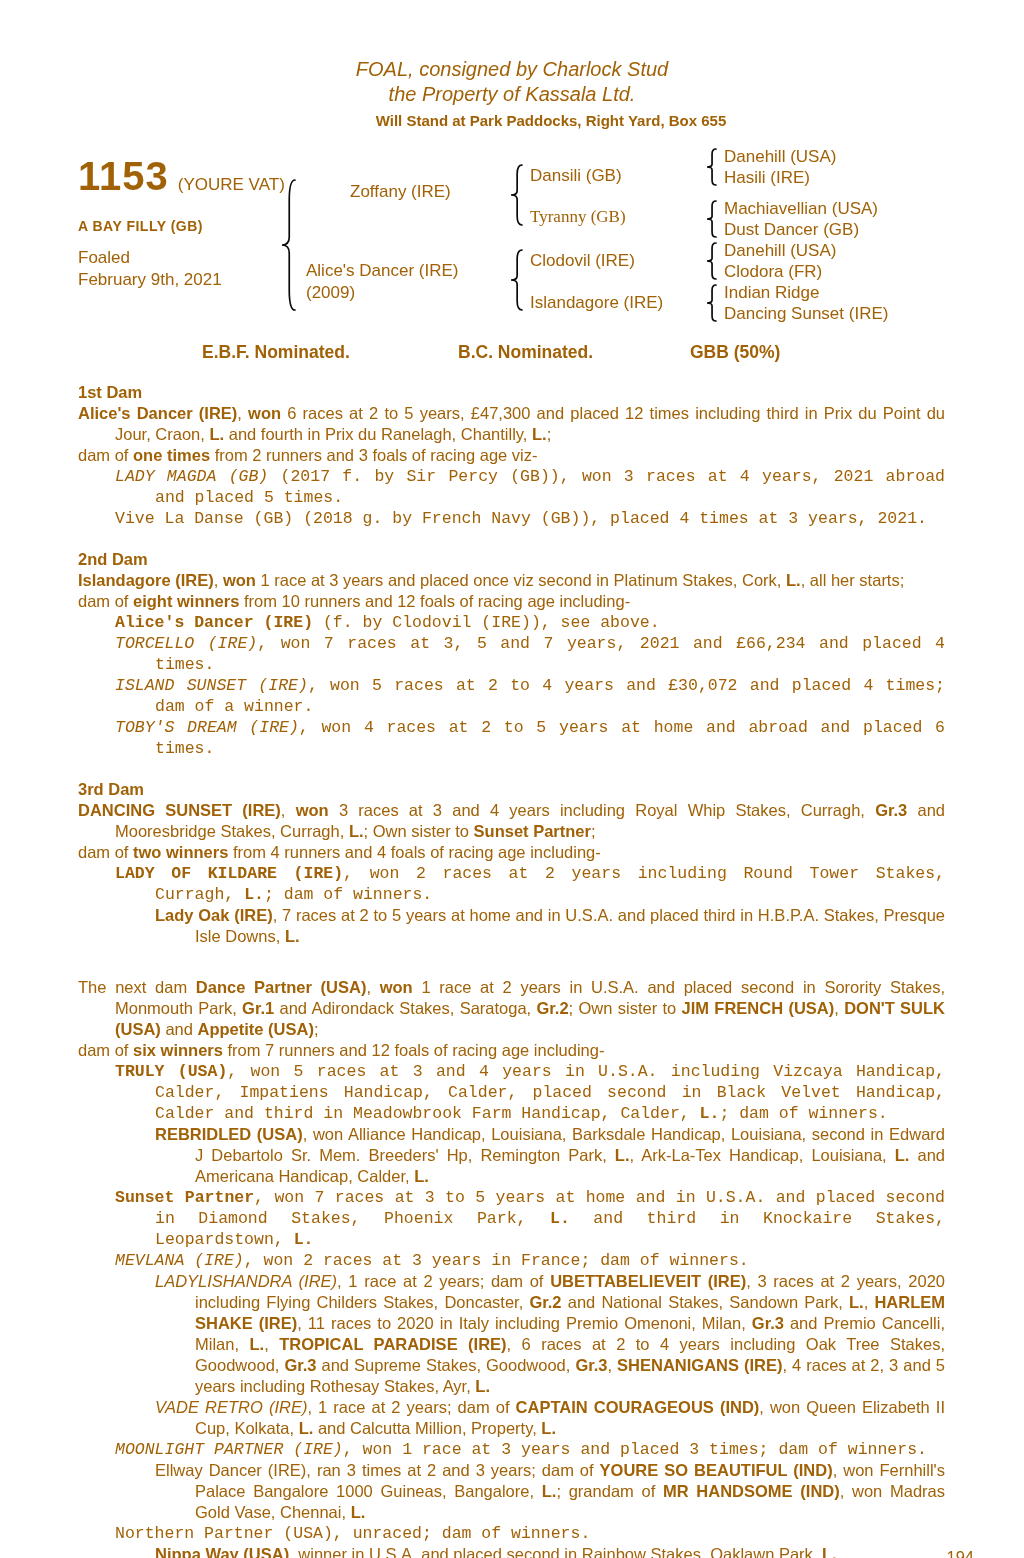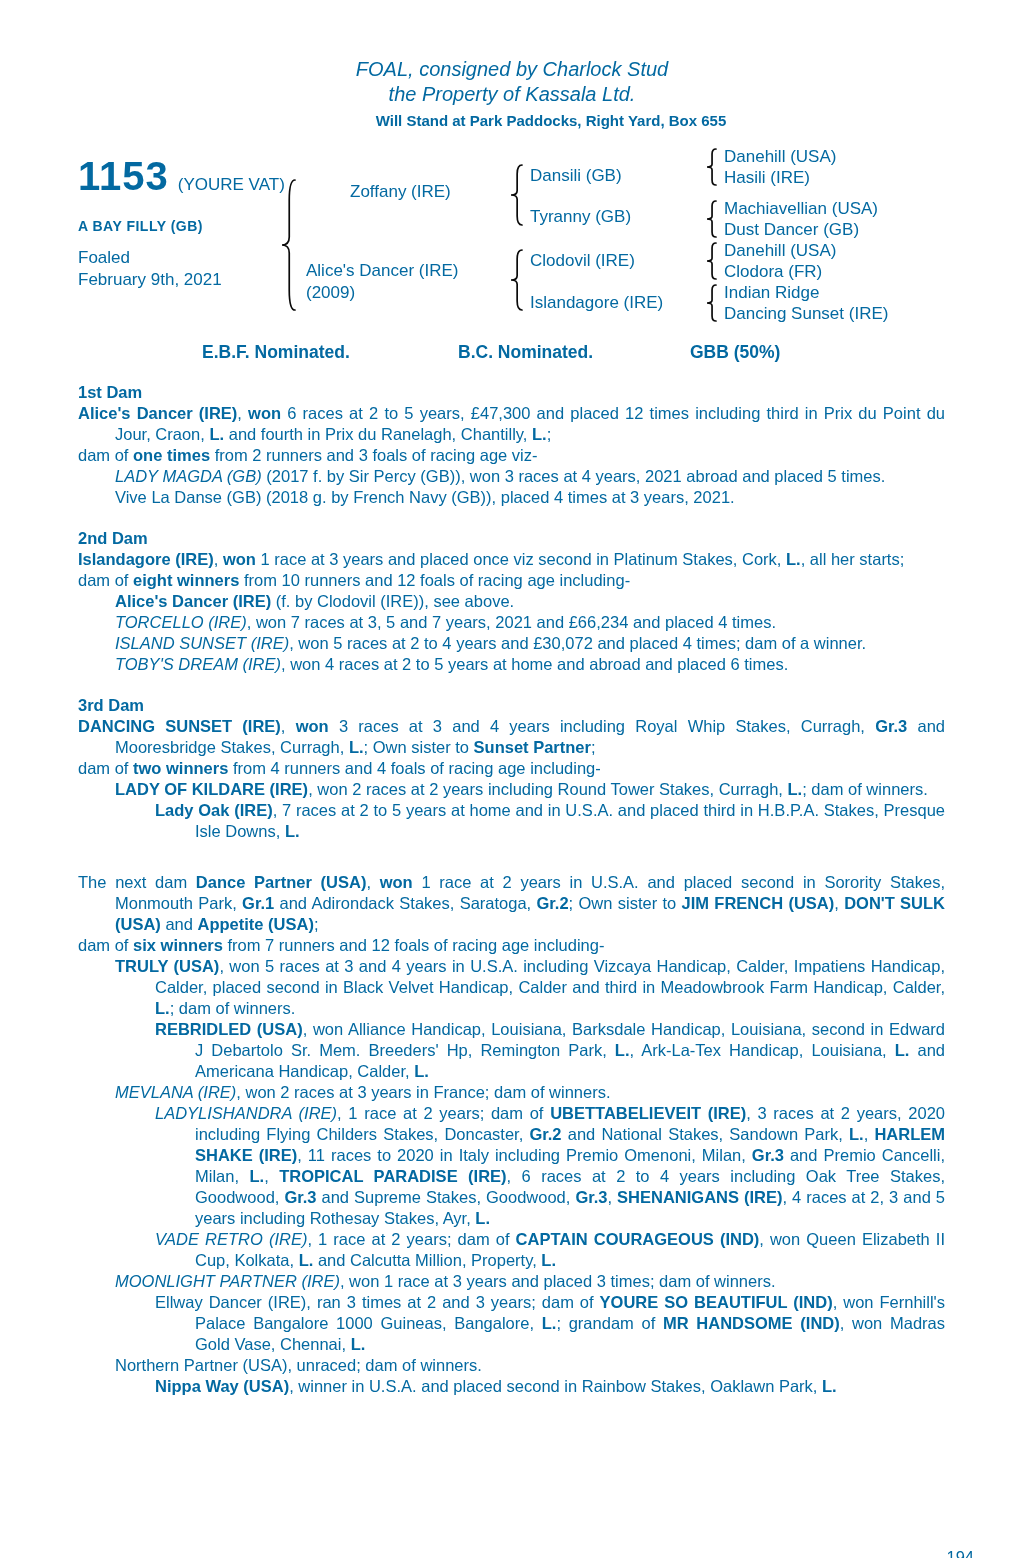--- a/index.html
+++ b/index.html
@@ -1,18 +1,18 @@
 <!DOCTYPE html>
 <html><head>
 <meta charset="utf-8">
 <style>
   html,body{margin:0;padding:0;background:#e8e8e8;}
   .page{
     position:relative;width:1024px;height:1558px;background:#ffffff;
-    margin:0 auto;overflow:hidden;color:#0369a1;
+    margin:0 auto;overflow:hidden;color:#a16207;
     font-family:"Liberation Sans","DejaVu Sans",sans-serif;
   }
   
   .consigned{margin-top:57px;text-align:center;font-style:italic;font-size:20px;line-height:25px;}
   .stand{margin:3px 0 0 78px;font-weight:bold;font-size:15px;line-height:22px;text-align:center;}
   
   .pedigree{position:relative;height:188px;margin-top:14px;}
   .ped{position:absolute;font-size:17px;line-height:20px;white-space:nowrap;}
   .lot-row{position:absolute;left:78px;top:8px;}
   .lot-number{font-size:40px;font-weight:bold;letter-spacing:1px;}
@@ -24,21 +24,21 @@
   
   .noms{position:relative;height:24px;margin-top:8px;font-weight:bold;font-size:17.5px;}
   .nom{position:absolute;white-space:nowrap;}
   
   .body-text{margin:16px 79px 0 78px;font-size:16.5px;line-height:21px;}
   .heading{font-weight:bold;}
   .heading.gap{margin-top:20px;}
   .para{text-align:justify;}
   .para.gap{margin-top:30px;}
   .p0{padding-left:37px;text-indent:-37px;}
-  .p1{margin-left:37px;padding-left:40px;text-indent:-40px;}
+  .p1{margin-left:37px;padding-left:40px;text-indent:-40px;font-family:Liberation Mono, monospace;}
   .p2{margin-left:77px;padding-left:40px;text-indent:-40px;}
   .r-n{font-weight:normal;font-style:normal;}
   .r-b{font-weight:bold;}
   .r-i{font-style:italic;}
   
   .page-number{position:absolute;right:50px;top:1548px;font-size:16.5px;}
 </style>
 </head>
 <body>
 
@@ -62,21 +62,21 @@
           <path d="M 14 1 Q 8.25 1 8.25 21.12 L 8.25 58 Q 8.25 66 1 66 Q 8.25 66 8.25 74 L 8.25 110.88 Q 8.25 131 14 131" fill="none" stroke="#0a0a0a" stroke-width="1.7" stroke-linecap="round"></path>
         </svg></div>
     <div class="ped" style="left:306px;top:36px;margin-left:44px;">Zoffany (IRE)</div>
     <div class="ped" style="left:306px;top:115px;">Alice's Dancer (IRE)</div>
     <div class="ped" style="left:306px;top:137px;">(2009)</div>
 
     <div class="brace" style="left:510px;top:18px;"><svg width="13" height="62" viewBox="0 0 13 62" xmlns="http://www.w3.org/2000/svg">
           <path d="M 12 1 Q 7.15 1 7.15 9.92 L 7.15 26.66 Q 7.15 31 1 31 Q 7.15 31 7.15 35.34 L 7.15 52.08 Q 7.15 61 12 61" fill="none" stroke="#0a0a0a" stroke-width="1.7" stroke-linecap="round"></path>
         </svg></div>
     <div class="ped" style="left:530px;top:20px;">Dansili (GB)</div>
-    <div class="ped" style="left:530px;top:61px;">Tyranny (GB)</div>
+    <div class="ped" style="left:530px;top:61px;font-family:Liberation Serif, serif;">Tyranny (GB)</div>
     <div class="brace" style="left:510px;top:103px;"><svg width="13" height="62" viewBox="0 0 13 62" xmlns="http://www.w3.org/2000/svg">
           <path d="M 12 1 Q 7.15 1 7.15 9.92 L 7.15 26.66 Q 7.15 31 1 31 Q 7.15 31 7.15 35.34 L 7.15 52.08 Q 7.15 61 12 61" fill="none" stroke="#0a0a0a" stroke-width="1.7" stroke-linecap="round"></path>
         </svg></div>
     <div class="ped" style="left:530px;top:105px;">Clodovil (IRE)</div>
     <div class="ped" style="left:530px;top:147px;">Islandagore (IRE)</div>
 
     <div class="brace" style="left:706px;top:2px;"><svg width="11" height="38" viewBox="0 0 11 38" xmlns="http://www.w3.org/2000/svg">
           <path d="M 10 1 Q 6.050000000000001 1 6.050000000000001 6.08 L 6.050000000000001 16.34 Q 6.050000000000001 19 1 19 Q 6.050000000000001 19 6.050000000000001 21.66 L 6.050000000000001 31.919999999999998 Q 6.050000000000001 37 10 37" fill="none" stroke="#0a0a0a" stroke-width="1.7" stroke-linecap="round"></path>
         </svg></div>
     <div class="ped" style="left:724px;top:1px;">Danehill (USA)</div>
@@ -119,20 +119,21 @@
       <div class="para p1"><span class="r-i">TOBY'S DREAM (IRE)</span><span class="r-n">, won 4 races at 2 to 5 years at home and abroad and placed 6 times.</span></div>
       <div class="heading gap">3rd Dam</div>
       <div class="para p0"><span class="r-b">DANCING SUNSET (IRE)</span><span class="r-n">, </span><span class="r-b">won</span><span class="r-n"> 3 races at 3 and 4 years including Royal Whip Stakes, Curragh, </span><span class="r-b">Gr.3</span><span class="r-n"> and Mooresbridge Stakes, Curragh, </span><span class="r-b">L.</span><span class="r-n">; Own sister to </span><span class="r-b">Sunset Partner</span><span class="r-n">;</span></div>
       <div class="para p0"><span class="r-n">dam of </span><span class="r-b">two winners</span><span class="r-n"> from 4 runners and 4 foals of racing age including-</span></div>
       <div class="para p1"><span class="r-b">LADY OF KILDARE (IRE)</span><span class="r-n">, won 2 races at 2 years including Round Tower Stakes, Curragh, </span><span class="r-b">L.</span><span class="r-n">; dam of winners.</span></div>
       <div class="para p2"><span class="r-b">Lady Oak (IRE)</span><span class="r-n">, 7 races at 2 to 5 years at home and in U.S.A. and placed third in H.B.P.A. Stakes, Presque Isle Downs, </span><span class="r-b">L.</span></div>
       <div class="para p0 gap"><span class="r-n">The next dam </span><span class="r-b">Dance Partner (USA)</span><span class="r-n">, </span><span class="r-b">won</span><span class="r-n"> 1 race at 2 years in U.S.A. and placed second in Sorority Stakes, Monmouth Park, </span><span class="r-b">Gr.1</span><span class="r-n"> and Adirondack Stakes, Saratoga, </span><span class="r-b">Gr.2</span><span class="r-n">; Own sister to </span><span class="r-b">JIM FRENCH (USA)</span><span class="r-n">, </span><span class="r-b">DON'T SULK (USA)</span><span class="r-n"> and </span><span class="r-b">Appetite (USA)</span><span class="r-n">;</span></div>
       <div class="para p0"><span class="r-n">dam of </span><span class="r-b">six winners</span><span class="r-n"> from 7 runners and 12 foals of racing age including-</span></div>
       <div class="para p1"><span class="r-b">TRULY (USA)</span><span class="r-n">, won 5 races at 3 and 4 years in U.S.A. including Vizcaya Handicap, Calder, Impatiens Handicap, Calder, placed second in Black Velvet Handicap, Calder and third in Meadowbrook Farm Handicap, Calder, </span><span class="r-b">L.</span><span class="r-n">; dam of winners.</span></div>
       <div class="para p2"><span class="r-b">REBRIDLED (USA)</span><span class="r-n">, won Alliance Handicap, Louisiana, Barksdale Handicap, Louisiana, second in Edward J Debartolo Sr. Mem. Breeders' Hp, Remington Park, </span><span class="r-b">L.</span><span class="r-n">, Ark-La-Tex Handicap, Louisiana, </span><span class="r-b">L.</span><span class="r-n"> and Americana Handicap, Calder, </span><span class="r-b">L.</span></div>
+      <div class="para p1"><span class="r-b">Sunset Partner</span><span class="r-n">, won 7 races at 3 to 5 years at home and in U.S.A. and placed second in Diamond Stakes, Phoenix Park, </span><span class="r-b">L.</span><span class="r-n"> and third in Knockaire Stakes, Leopardstown, </span><span class="r-b">L.</span></div>
       <div class="para p1"><span class="r-i">MEVLANA (IRE)</span><span class="r-n">, won 2 races at 3 years in France; dam of winners.</span></div>
       <div class="para p2"><span class="r-i">LADYLISHANDRA (IRE)</span><span class="r-n">, 1 race at 2 years; dam of </span><span class="r-b">UBETTABELIEVEIT (IRE)</span><span class="r-n">, 3 races at 2 years, 2020 including Flying Childers Stakes, Doncaster, </span><span class="r-b">Gr.2</span><span class="r-n"> and National Stakes, Sandown Park, </span><span class="r-b">L.</span><span class="r-n">, </span><span class="r-b">HARLEM SHAKE (IRE)</span><span class="r-n">, 11 races to 2020 in Italy including Premio Omenoni, Milan, </span><span class="r-b">Gr.3</span><span class="r-n"> and Premio Cancelli, Milan, </span><span class="r-b">L.</span><span class="r-n">, </span><span class="r-b">TROPICAL PARADISE (IRE)</span><span class="r-n">, 6 races at 2 to 4 years including Oak Tree Stakes, Goodwood, </span><span class="r-b">Gr.3</span><span class="r-n"> and Supreme Stakes, Goodwood, </span><span class="r-b">Gr.3</span><span class="r-n">, </span><span class="r-b">SHENANIGANS (IRE)</span><span class="r-n">, 4 races at 2, 3 and 5 years including Rothesay Stakes, Ayr, </span><span class="r-b">L.</span></div>
       <div class="para p2"><span class="r-i">VADE RETRO (IRE)</span><span class="r-n">, 1 race at 2 years; dam of </span><span class="r-b">CAPTAIN COURAGEOUS (IND)</span><span class="r-n">, won Queen Elizabeth II Cup, Kolkata, </span><span class="r-b">L.</span><span class="r-n"> and Calcutta Million, Property, </span><span class="r-b">L.</span></div>
       <div class="para p1"><span class="r-i">MOONLIGHT PARTNER (IRE)</span><span class="r-n">, won 1 race at 3 years and placed 3 times; dam of winners.</span></div>
       <div class="para p2"><span class="r-n">Ellway Dancer (IRE), ran 3 times at 2 and 3 years; dam of </span><span class="r-b">YOURE SO BEAUTIFUL (IND)</span><span class="r-n">, won Fernhill's Palace Bangalore 1000 Guineas, Bangalore, </span><span class="r-b">L.</span><span class="r-n">; grandam of </span><span class="r-b">MR HANDSOME (IND)</span><span class="r-n">, won Madras Gold Vase, Chennai, </span><span class="r-b">L.</span></div>
       <div class="para p1"><span class="r-n">Northern Partner (USA), unraced; dam of winners.</span></div>
       <div class="para p2"><span class="r-b">Nippa Way (USA)</span><span class="r-n">, winner in U.S.A. and placed second in Rainbow Stakes, Oaklawn Park, </span><span class="r-b">L.</span></div>
     </div>
 
   <div class="page-number">194</div>

